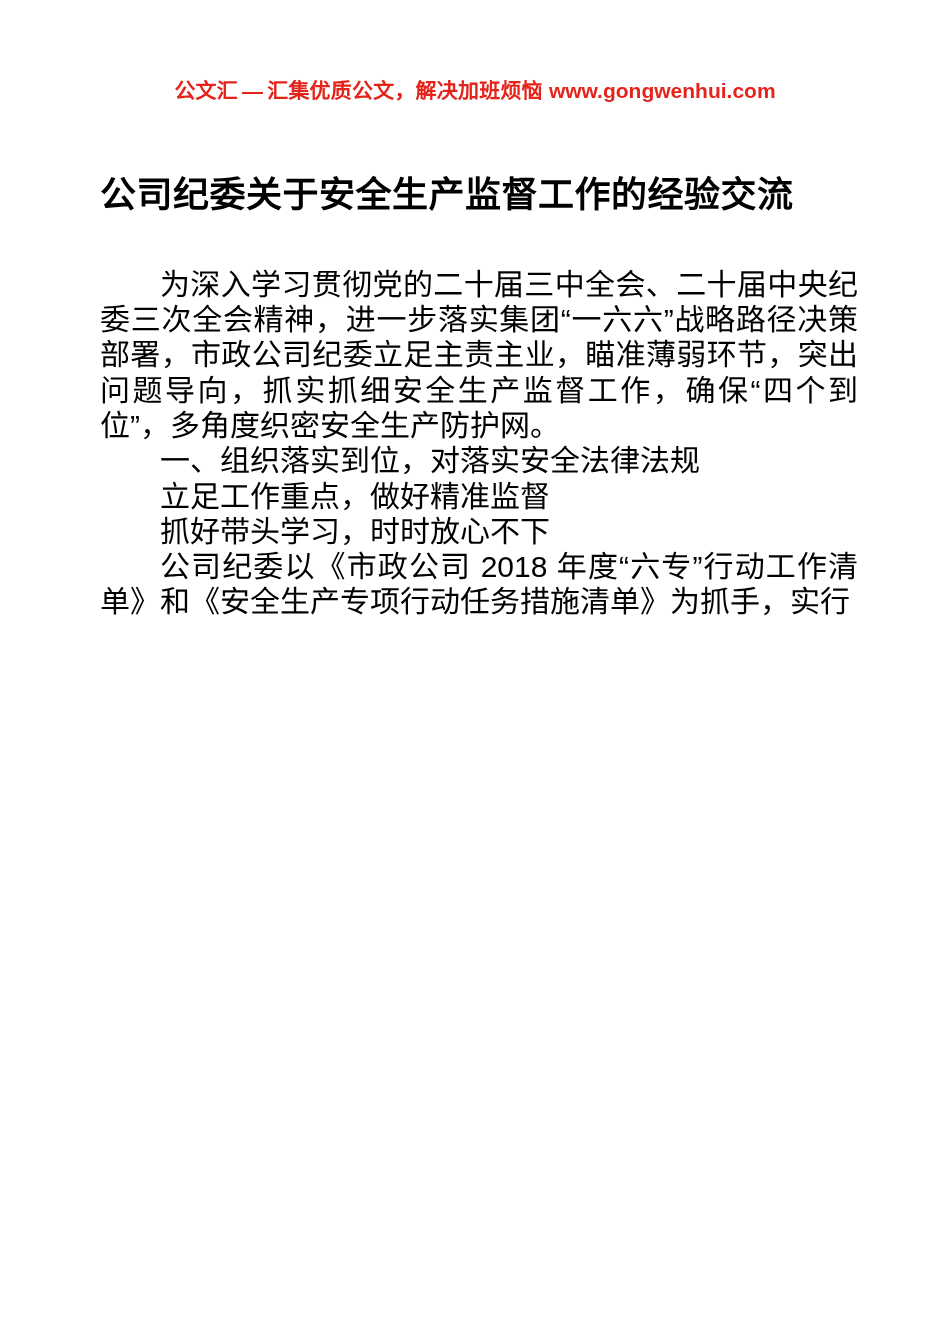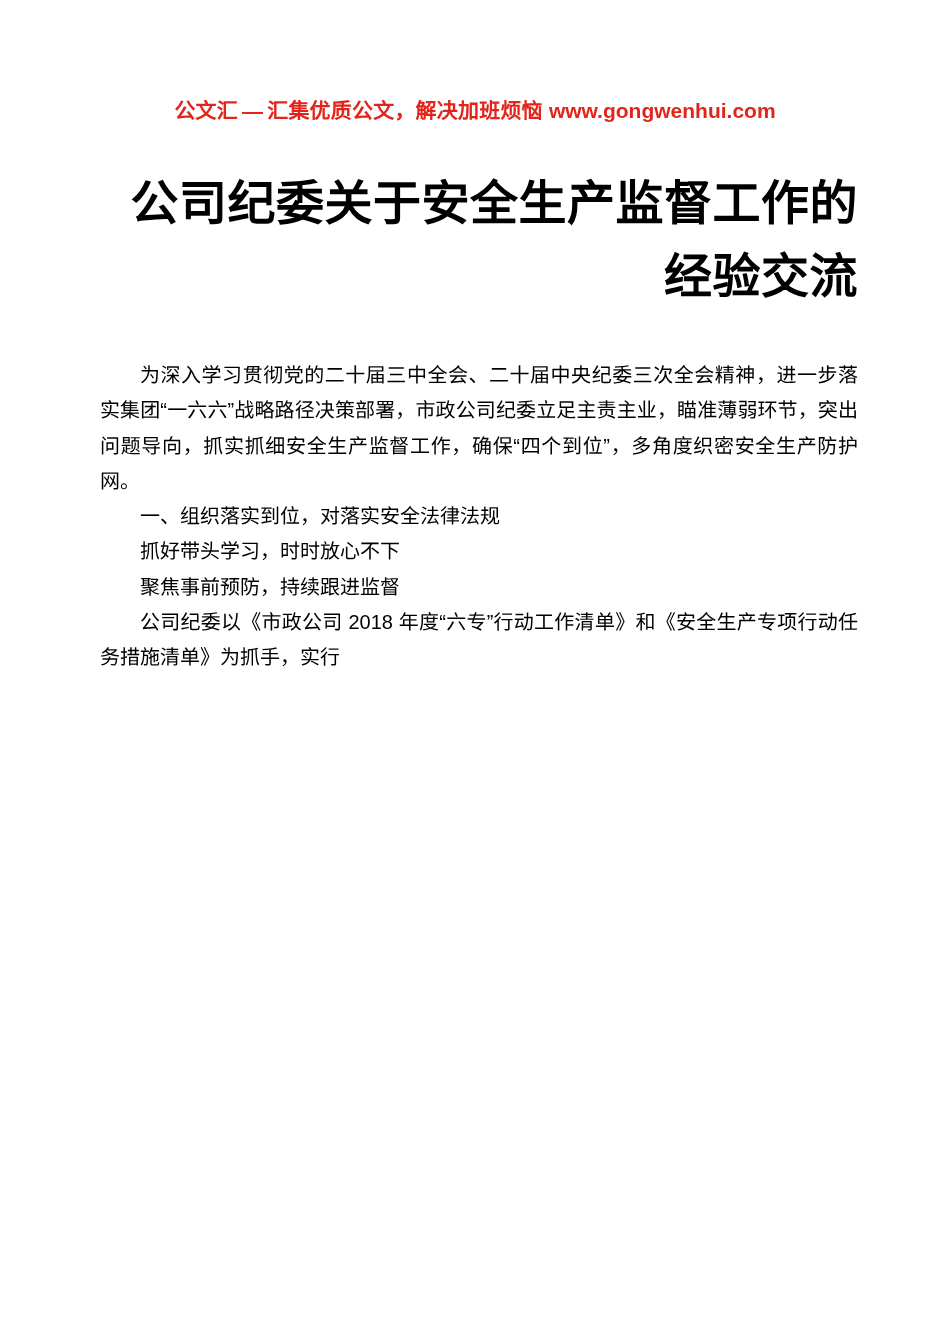--- a/index.html
+++ b/index.html
@@ -23,21 +23,20 @@
   }
 
   
   .site-header {
     position: absolute;
     top: 78px;
     left: 0;
     width: 950px;
     text-align: center;
     line-height: 1.2;
-    margin-top: 20px;
   }
   .site-header .wm {
     font-size: 21px;
     font-weight: 700;
     color: #e4241b;
     letter-spacing: 0.2px;
     white-space: nowrap;
   }
   .site-header .wm .dash {
     padding: 0 4px;
@@ -49,35 +48,35 @@
 
   
   .doc {
     position: absolute;
     top: 168px;
     left: 100px;
     width: 758px;
   }
 
   .doc-title {
-    font-size: 48px;
+    font-size: 36px;
     font-weight: 700;
     line-height: 1.52;
-    text-align: right;
+    text-align: left;
     margin: 0 0 0 0;
     letter-spacing: 0.5px;
     color: #000;
   }
 
   .body-text {
     margin-top: 44px;
   }
 
   .para {
-    font-size: 20px;
+    font-size: 30px;
     line-height: 35.3px;
     margin: 0;
     text-align: justify;
     text-justify: inter-ideograph;
     letter-spacing: 0px;
     color: #000;
     font-weight: 500;
   }
   .para.indent {
     text-indent: 2em;
@@ -97,20 +96,20 @@
     </div>
   </div>
 
   <div class="doc">
 
     <h1 class="doc-title">公司纪委关于安全生产监督工作的经验交流</h1>
 
     <div class="body-text">
       <p class="para indent">为深入学习贯彻党的二十届三中全会、二十届中央纪委三次全会精神，进一步落实集团“一六六”战略路径决策部署，市政公司纪委立足主责主业，瞄准薄弱环节，突出问题导向，抓实抓细安全生产监督工作，确保“四个到位”，多角度织密安全生产防护网。</p>
       <p class="para heading">一、组织落实到位，对落实安全法律法规</p>
+      <p class="para heading">立足工作重点，做好精准监督</p>
       <p class="para heading">抓好带头学习，时时放心不下</p>
-      <p class="para heading">聚焦事前预防，持续跟进监督</p>
       <p class="para indent">公司纪委以《市政公司 2018 年度“六专”行动工作清单》和《安全生产专项行动任务措施清单》为抓手，实行</p>
     </div>
 
   </div>
 
 </div>
 
 </body></html>

